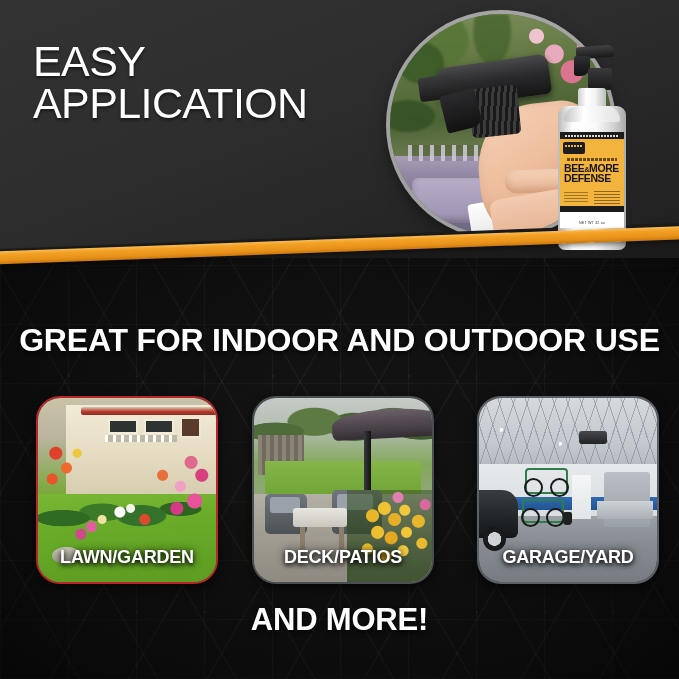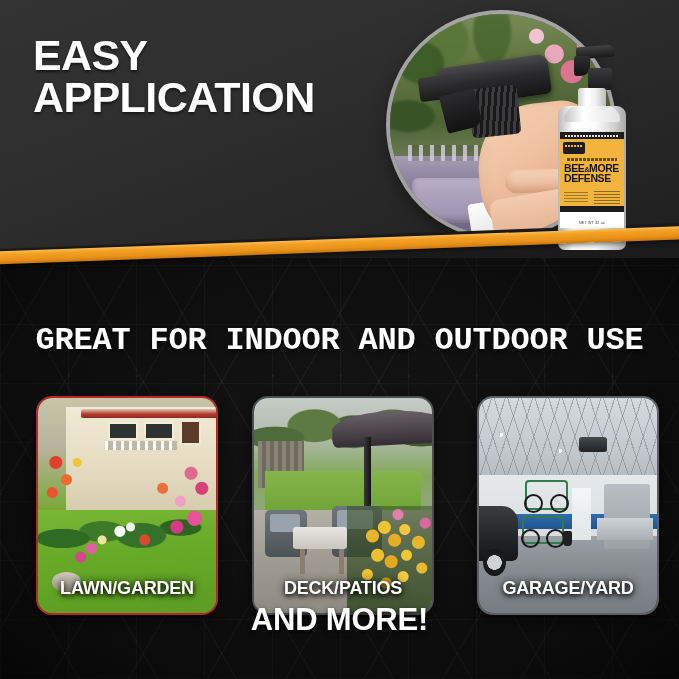--- a/index.html
+++ b/index.html
@@ -26,24 +26,24 @@
   .top-panel::after{
     content:"";
     position:absolute; left:0; right:0; bottom:0; height:60px;
     background: #1b1b1b;
     transform-origin: 0 100%;
     transform: skewY(-2.2deg) translateY(34px);
   }
 
   .headline {
     position: absolute;
-    left: 33px; top: 34px;
+    left: 33px; top: 40px;
     width: 350px;
     color: #ffffff;
-    font-weight: 700;
+    font-weight: 400;
     font-size: 43px;
     line-height: 0.98;
     letter-spacing: -0.6px;
     font-stretch: condensed;
     text-transform: uppercase;
     text-shadow: 0 2px 3px rgba(0,0,0,.55);
   }
   .headline .l2 { display:block; }
 
   .subcopy {
@@ -302,34 +302,33 @@
     left: 0; top: 322px; width: 679px;
     text-align: center;
     color: #ffffff;
     font-size: 32px;
     font-weight: 800;
     letter-spacing: -0.2px;
     text-transform: uppercase;
     font-stretch: condensed;
     text-shadow: 0 2px 4px rgba(0,0,0,.75);
     z-index: 5;
-    font-family: Liberation Mono, monospace;
   }
 
   
   .cards {
     position: absolute;
     left: 0; top: 396px; width: 679px; height: 185px;
     z-index: 5;
   }
   .card {
     position: absolute;
     top: 0;
-    width: 182px; height: 219px;
-    border-radius: 16px;
+    width: 182px; height: 188px;
+    border-radius: 24px;
     overflow: hidden;
     box-shadow: 0 4px 12px rgba(0,0,0,.65);
   }
   .card.c1 { left: 36px; border: 2.5px solid #b8262b; }
   .card.c2 { left: 252px; border: 2.5px solid #4a4f52; }
   .card.c3 { left: 477px; border: 2.5px solid #5a6066; }
   .card-inner { position:absolute; inset:0; }
   .card-label {
     position: absolute;
     left: 0; bottom: 14px; width: 100%;

